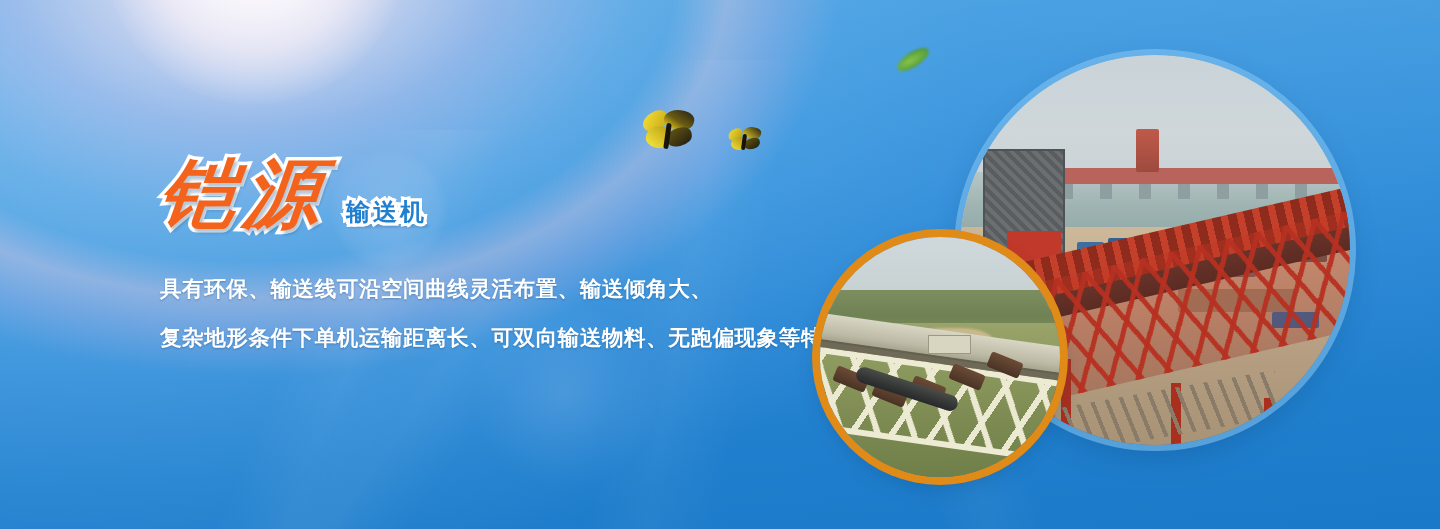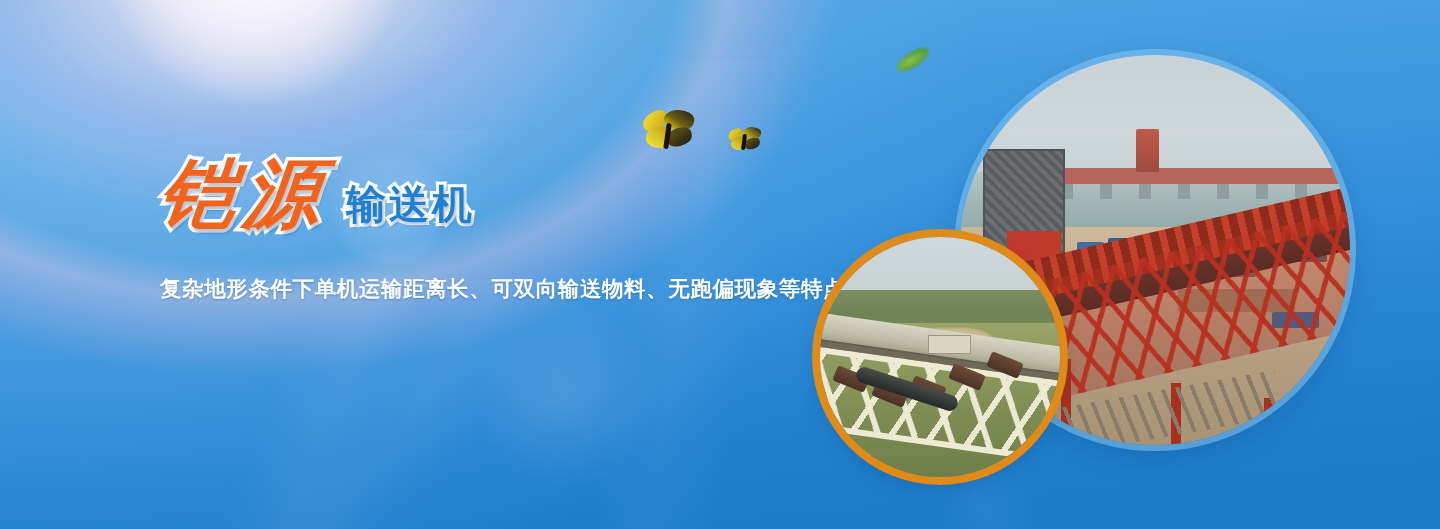--- a/index.html
+++ b/index.html
@@ -40,25 +40,25 @@
   .brand-row{display:flex;align-items:flex-end;gap:18px;height:92px;}
   .brand{
     font-family:"DejaVu Serif","Liberation Serif",serif;
     font-size:76px;font-weight:700;font-style:italic;letter-spacing:8px;
     color:#f4631c;
     -webkit-text-stroke:7px #ffffff;paint-order:stroke fill;
     text-shadow:3px 4px 3px rgba(20,70,120,.30);
     line-height:1;white-space:nowrap;transform:skewX(-6deg);
   }
   .brand-sub{
-    font-size:40px;font-weight:700;letter-spacing:3px;
+    font-size:24px;font-weight:700;letter-spacing:3px;
     color:#1f7fd0;
     -webkit-text-stroke:6px #ffffff;paint-order:stroke fill;
     text-shadow:2px 3px 3px rgba(20,70,120,.30);
-    line-height:1;white-space:nowrap;padding-bottom:8px;
+    line-height:1;white-space:nowrap;padding-bottom:8px;text-decoration:underline;
   }
   .desc{margin-top:32px;}
   .desc-line{
     color:#ffffff;font-size:21.5px;font-weight:600;letter-spacing:.6px;
     line-height:49px;white-space:nowrap;
     text-shadow:0 1px 2px rgba(14,62,110,.35);
   }
 
   
   .circle{position:absolute;border-radius:50%;overflow:hidden;}
@@ -159,20 +159,21 @@
   <div class="streak s3"></div>
   <div class="streak s4"></div>
 
   <div class="headline">
     <div class="brand-row">
       <div class="brand">铠源</div>
       <div class="brand-sub">输送机</div>
     </div>
 
     <div class="desc">
+      <div class="desc-line">具有环保、输送线可沿空间曲线灵活布置、输送倾角大、</div>
       <div class="desc-line">复杂地形条件下单机运输距离长、可双向输送物料、无跑偏现象等特点，</div>
     </div>
   </div>
 
   <div class="circle circle-big">
     <div class="pc">
       <div class="sky"></div>
       <div class="water"></div>
       <div class="ground"></div>
 

